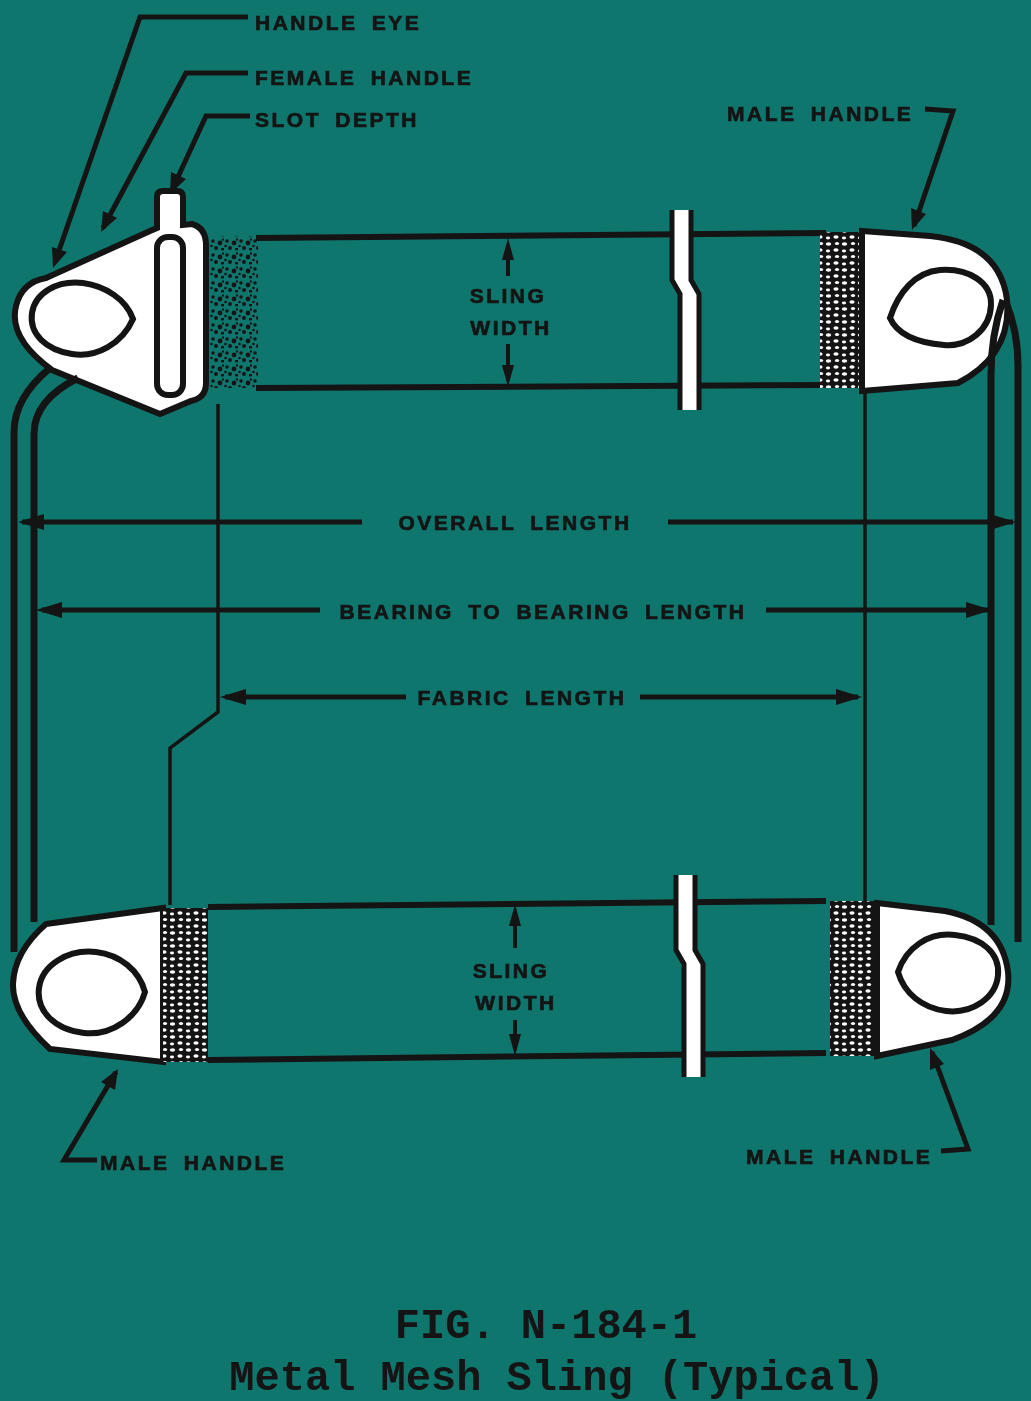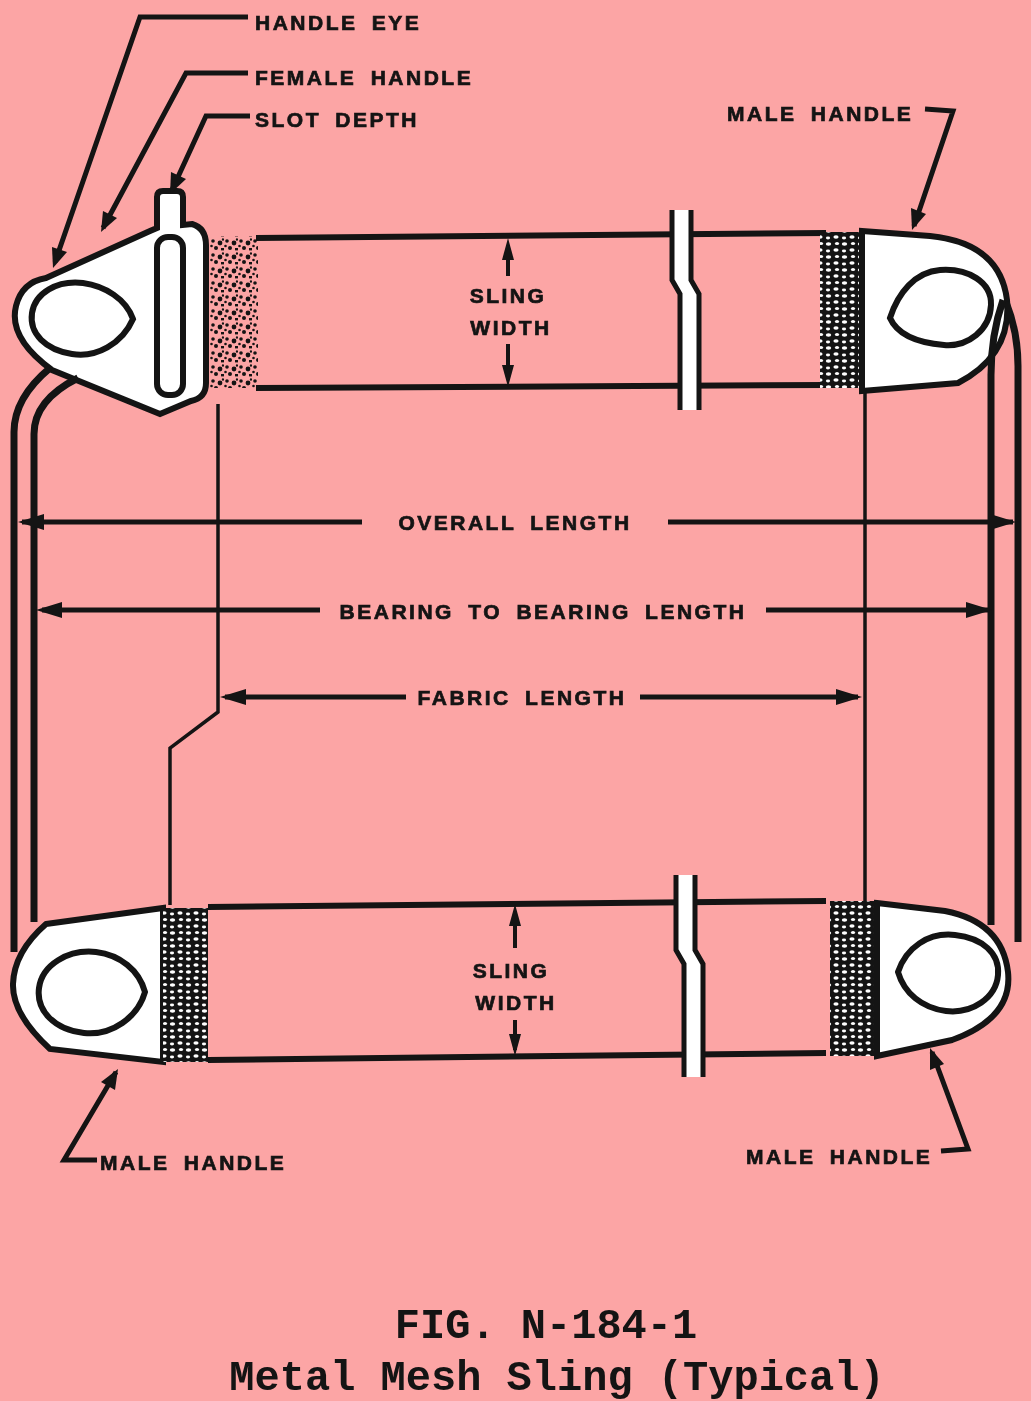--- a/index.html
+++ b/index.html
@@ -1,17 +1,17 @@
 <!DOCTYPE html>
 <html><head>
 <meta charset="utf-8">
 <style>
   html,body{margin:0;padding:0;background:#e8e8e8;}
   .stage{
-    width:1031px;height:1401px;background:#fca5a5;position:relative;margin:0 auto;
+    width:1031px;height:1401px;background:#0f766e;position:relative;margin:0 auto;
     font-family:"Liberation Sans", sans-serif;
   }
   svg{position:absolute;left:0;top:0;}
   .ink-line{stroke:#141414;fill:none;}
   .ink-shape{stroke:#141414;fill:#ffffff;}
   .ink-fill{fill:#141414;stroke:none;}
   .white-fill{fill:#ffffff;stroke:none;}
   text.lbl{
     font-family:"Liberation Sans", sans-serif;
     font-weight:bold;

